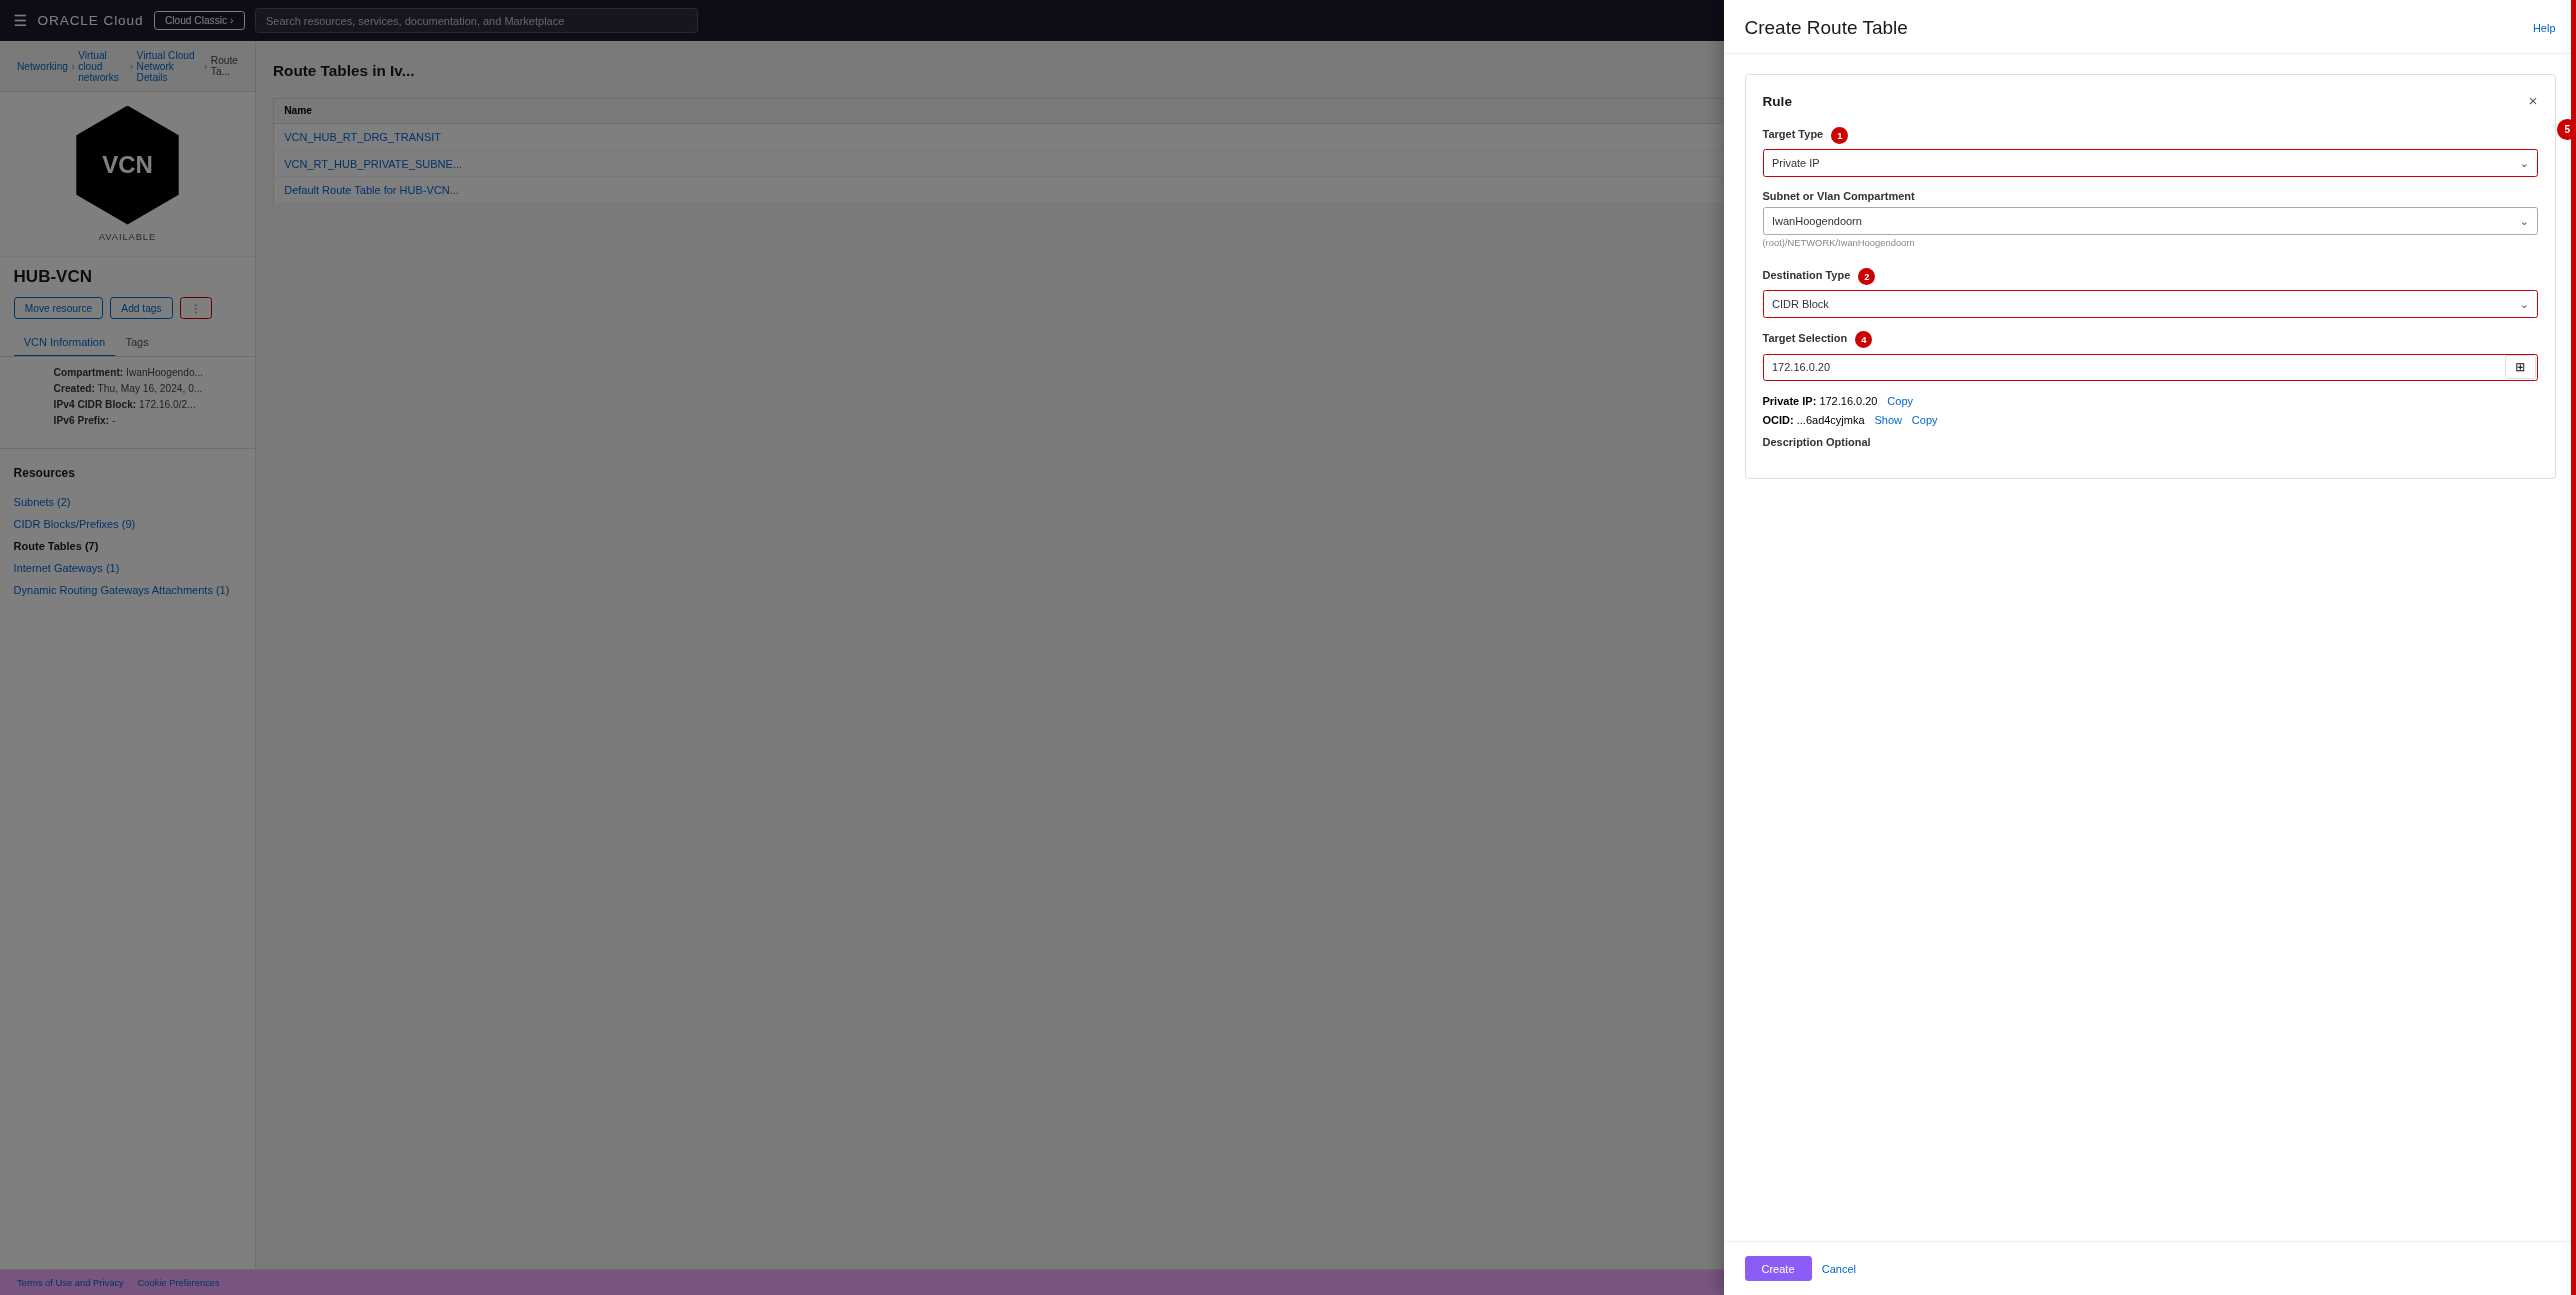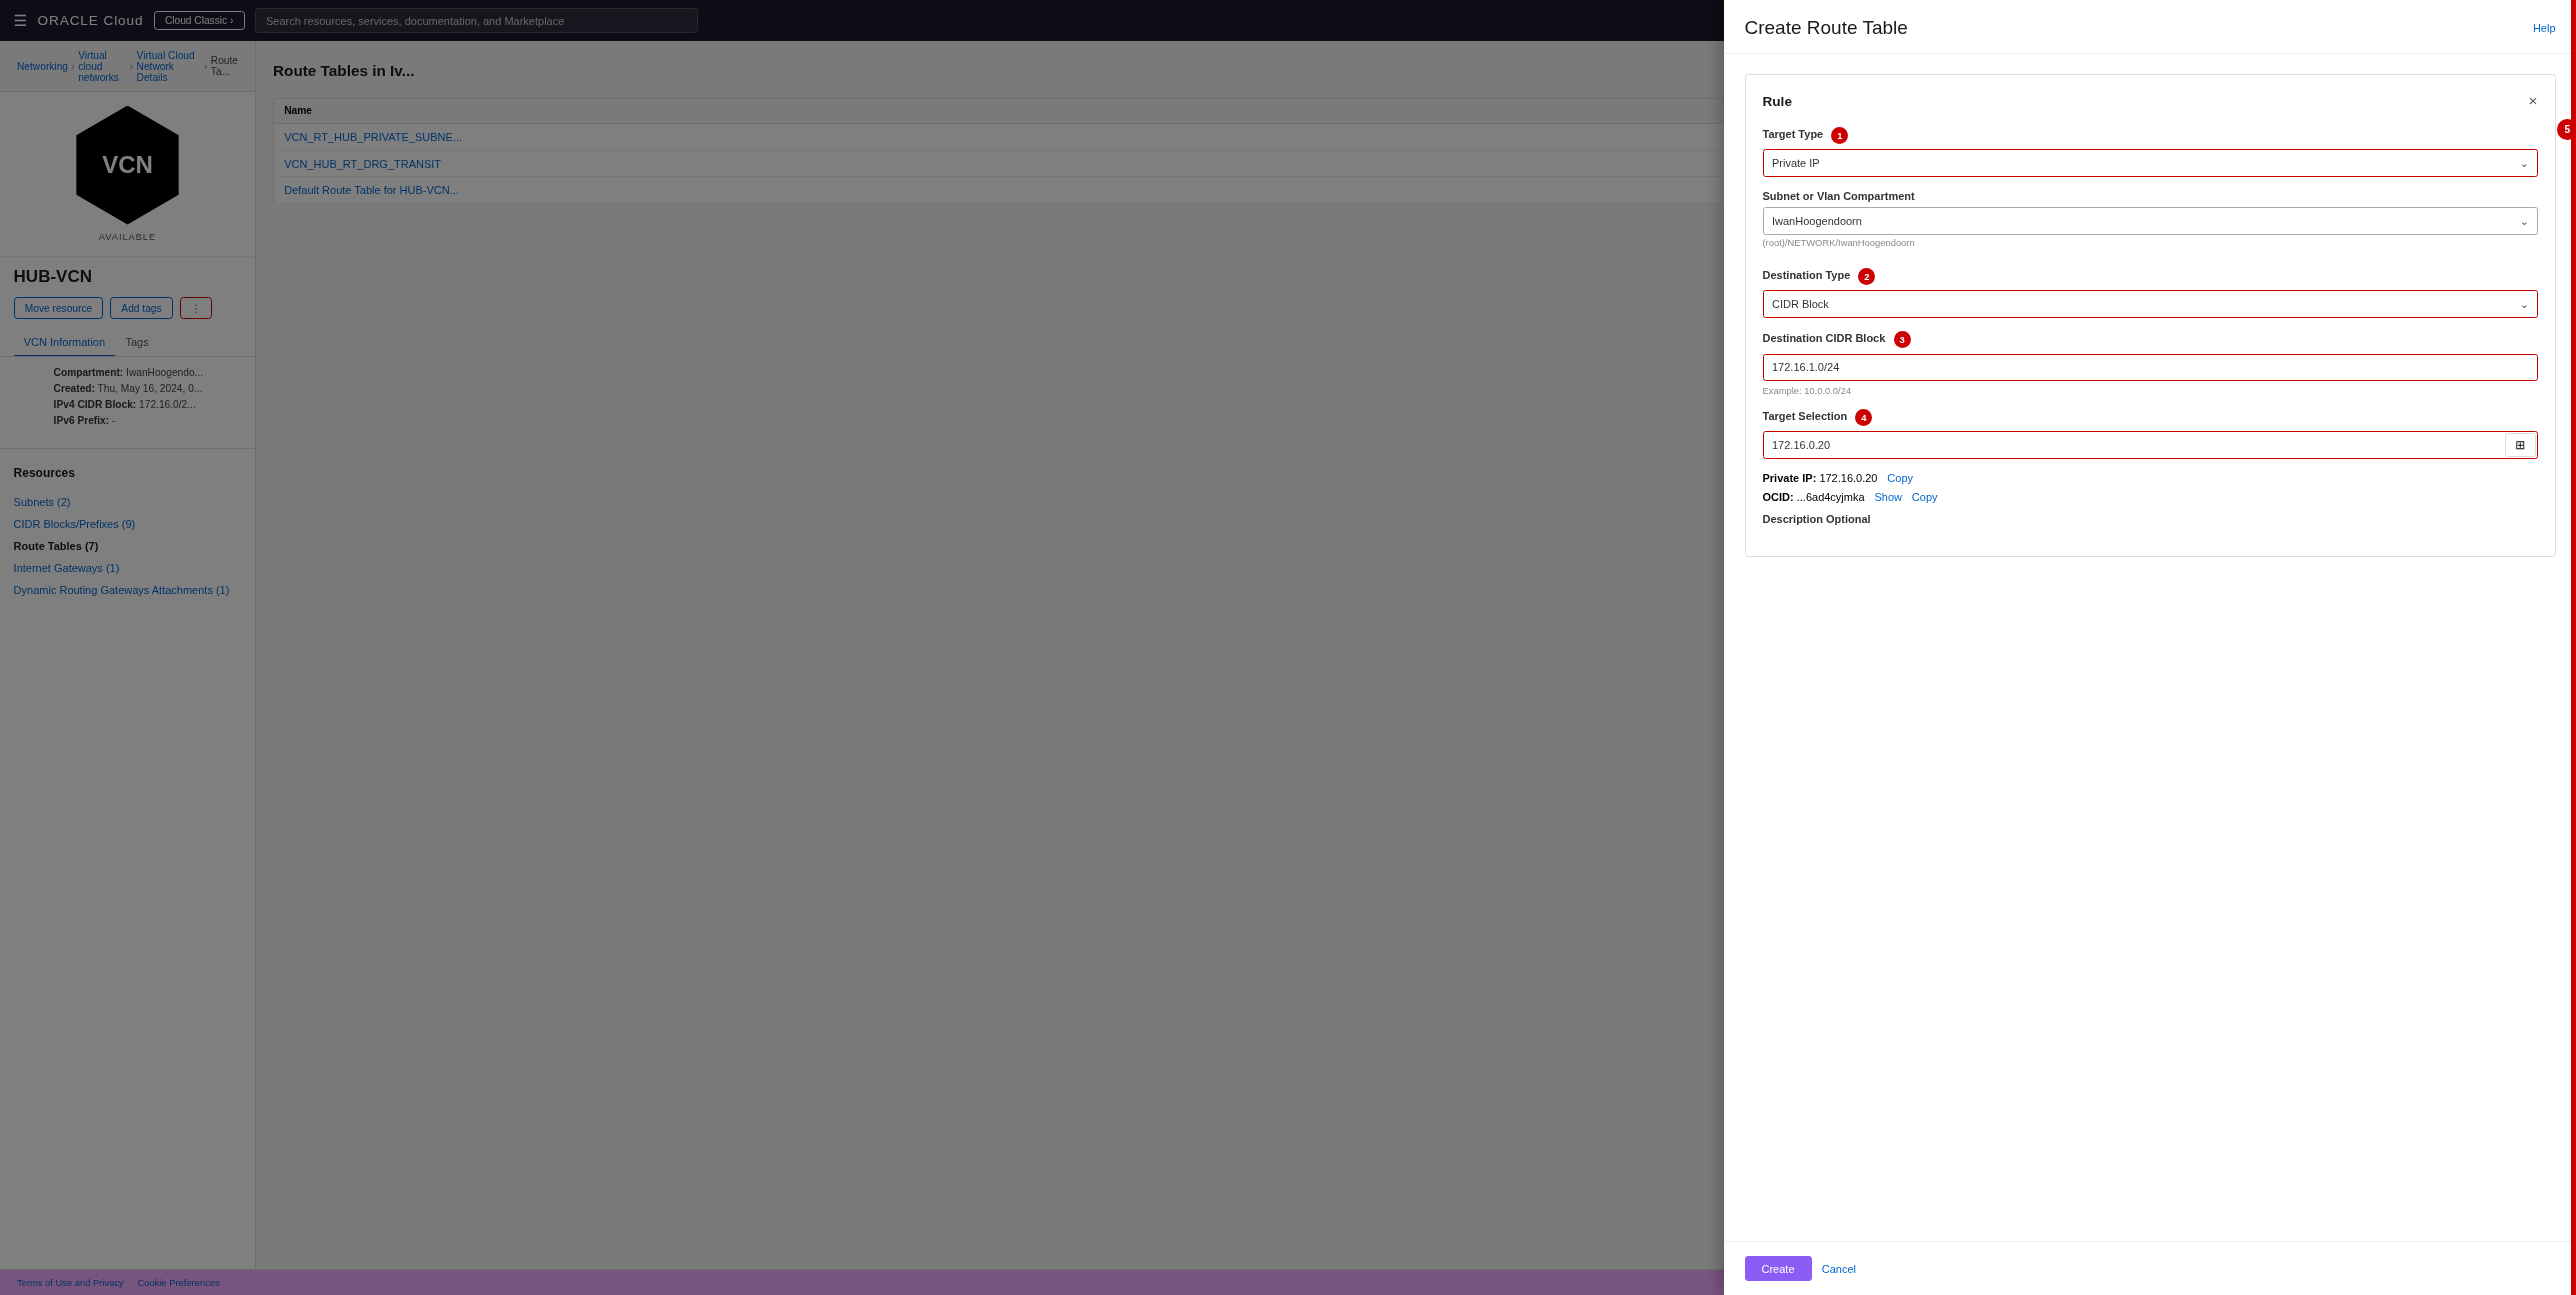--- a/index.html
+++ b/index.html
@@ -424,24 +424,24 @@
       </div>
 
       <table class="route-table">
         <thead>
           <tr>
             <th>Name</th>
           </tr>
         </thead>
         <tbody>
           <tr>
-            <td><a class="route-table-link">VCN_RT_HUB_PRIVATE_SUBNE...</a></td>
+            <td><a class="route-table-link">VCN_HUB_RT_DRG_TRANSIT</a></td>
           </tr>
           <tr>
-            <td><a class="route-table-link">VCN_HUB_RT_DRG_TRANSIT</a></td>
+            <td><a class="route-table-link">VCN_RT_HUB_PRIVATE_SUBNE...</a></td>
           </tr>
           <tr>
             <td><a class="route-table-link">Default Route Table for HUB-VCN...</a></td>
           </tr>
         </tbody>
       </table>
 
     </div>
   </div>
 
@@ -495,28 +495,20 @@
             <span>Destination Type</span>
             <span class="step-badge">2</span>
           </label>
           <div class="form-select-wrapper">
             <select class="form-select highlighted-field">
               <option>CIDR Block</option>
             </select>
           </div>
         </div>
 
-        <div class="form-group">
-          <label class="form-label">
-            <span>Destination CIDR Block</span>
-            <span class="step-badge">3</span>
-          </label>
-          <input class="form-input highlighted-field" type="text" value="172.16.1.0/24" style="">
-          <div class="helper-text">Example: 10.0.0.0/24</div>
-        </div>
 
         <div class="form-group">
           <label class="form-label">
             <span>Target Selection</span>
             <span class="step-badge">4</span>
           </label>
           <div class="target-input-wrapper">
             <input class="form-input form-input-active highlighted-field" type="text" style="padding-right: 38px;" value="172.16.0.20">
             <button class="grid-icon-btn">⊞</button>
           </div>

